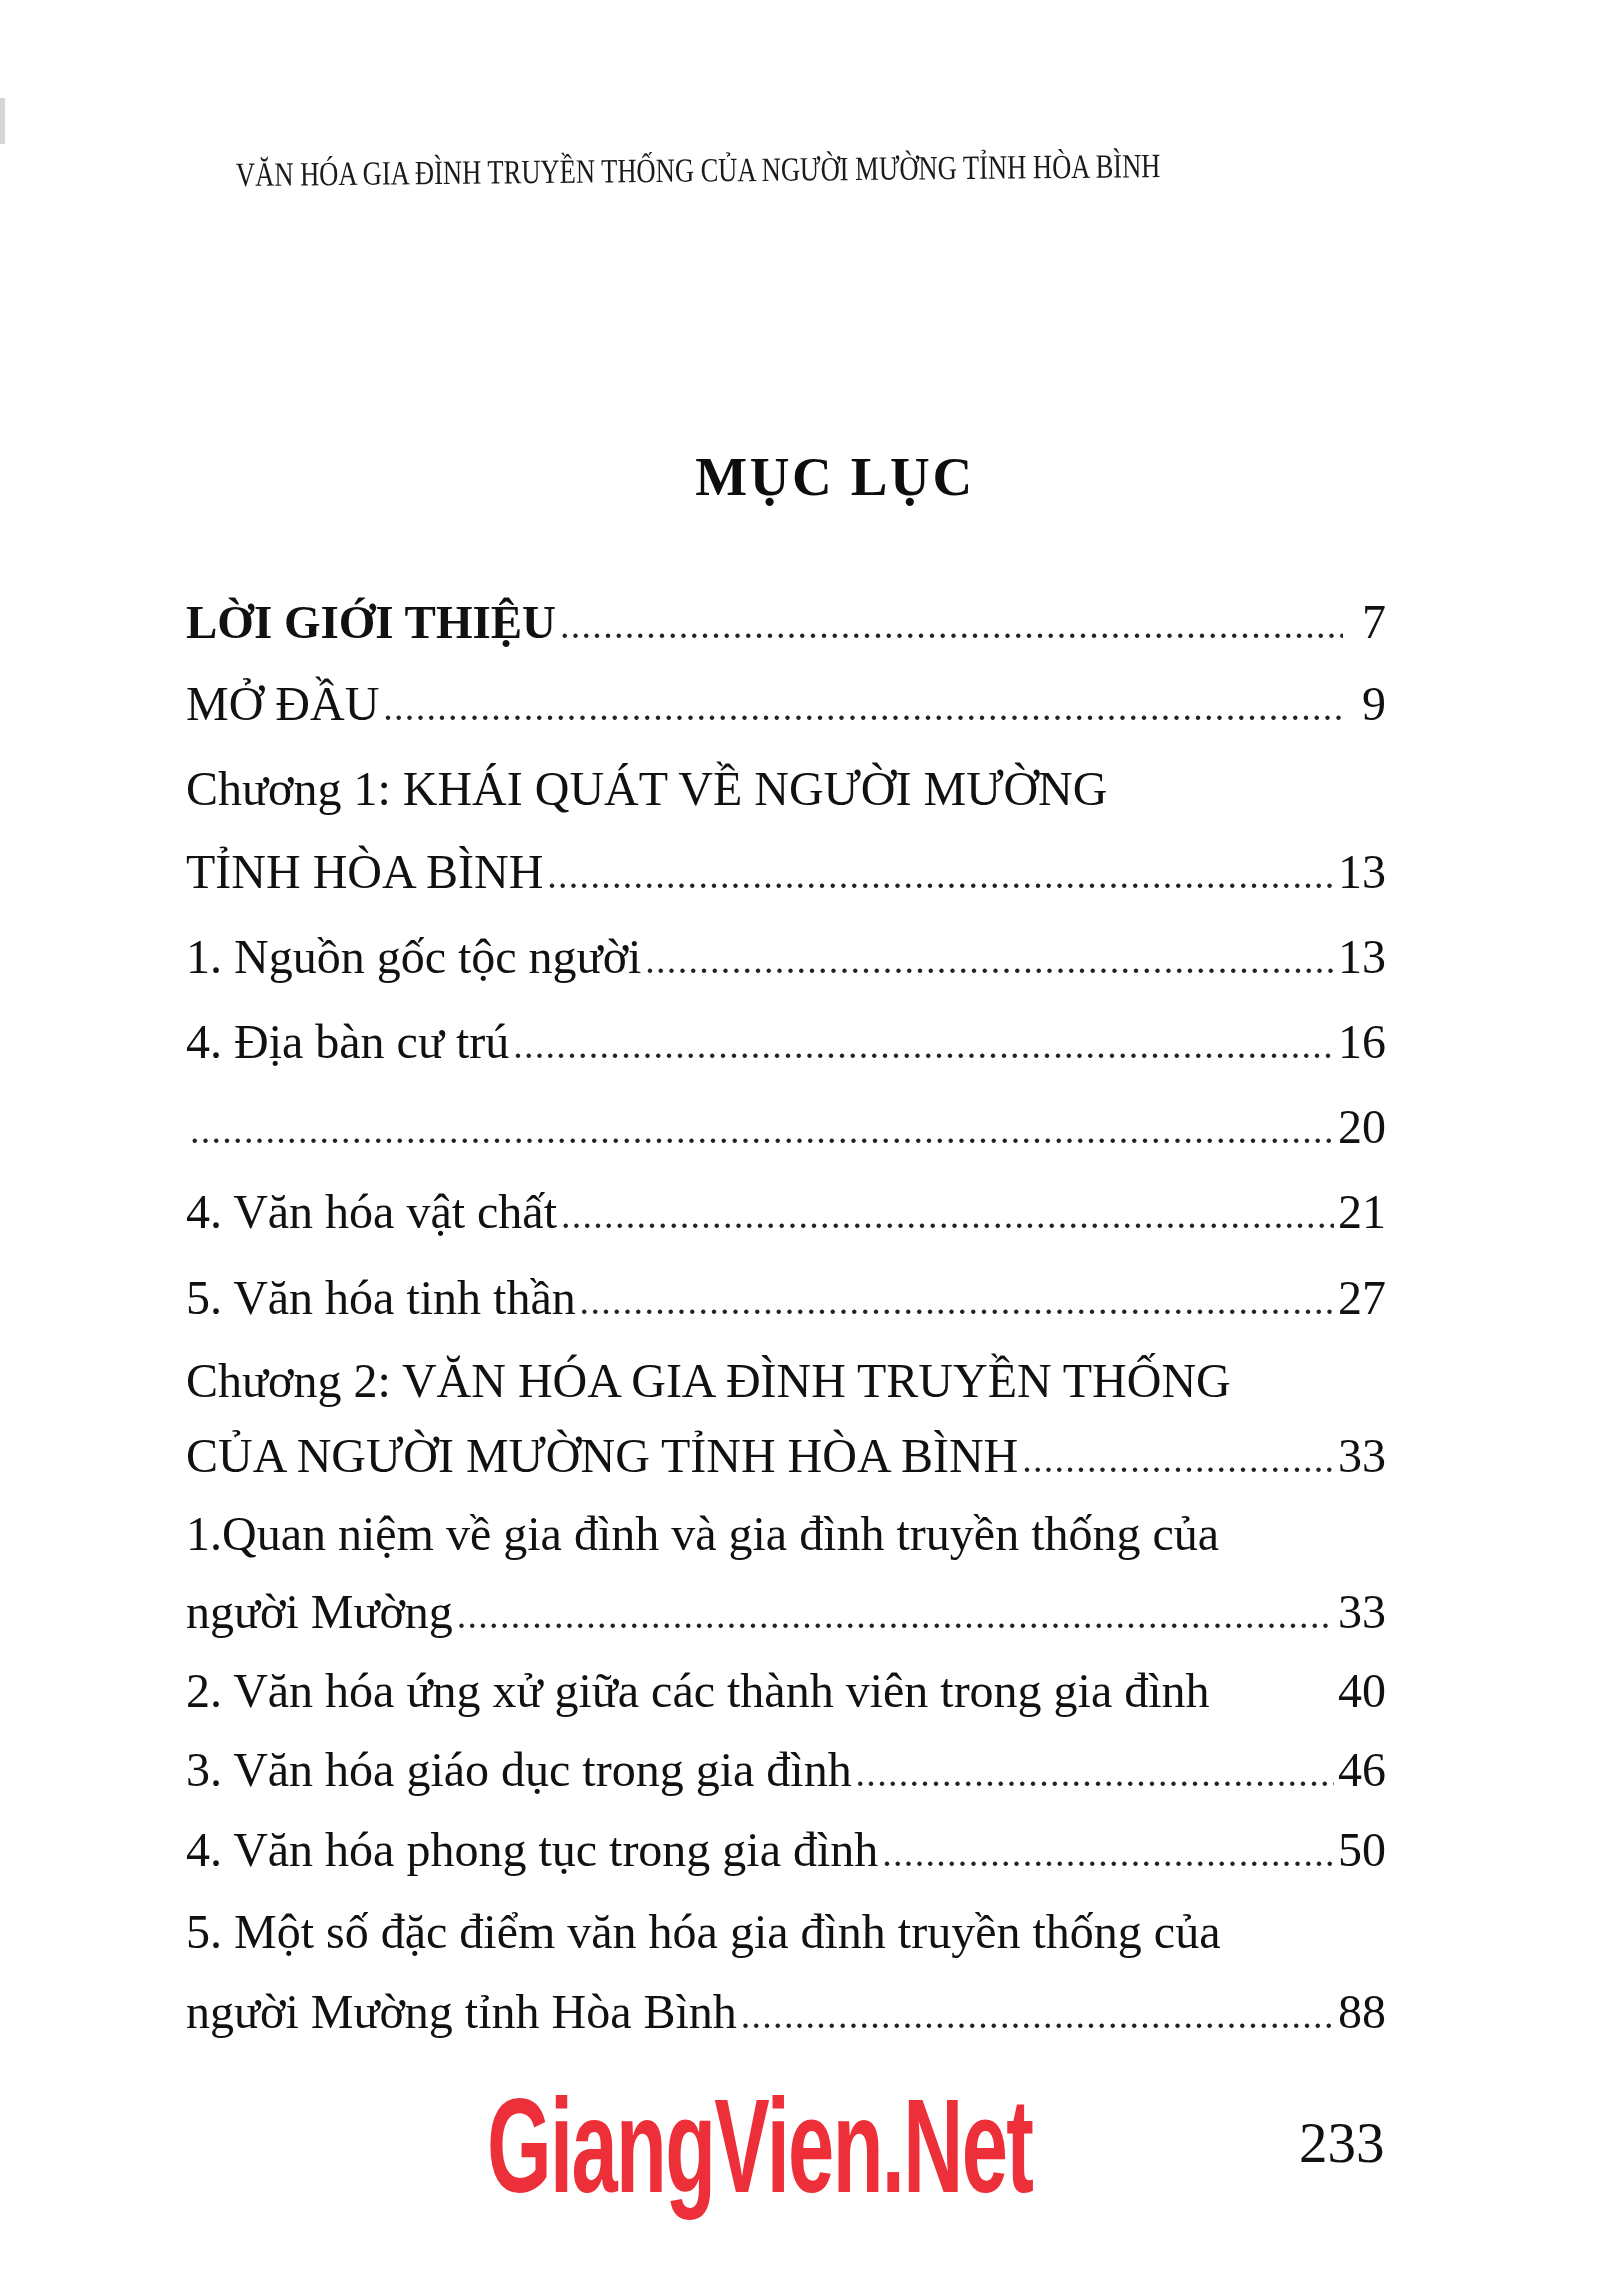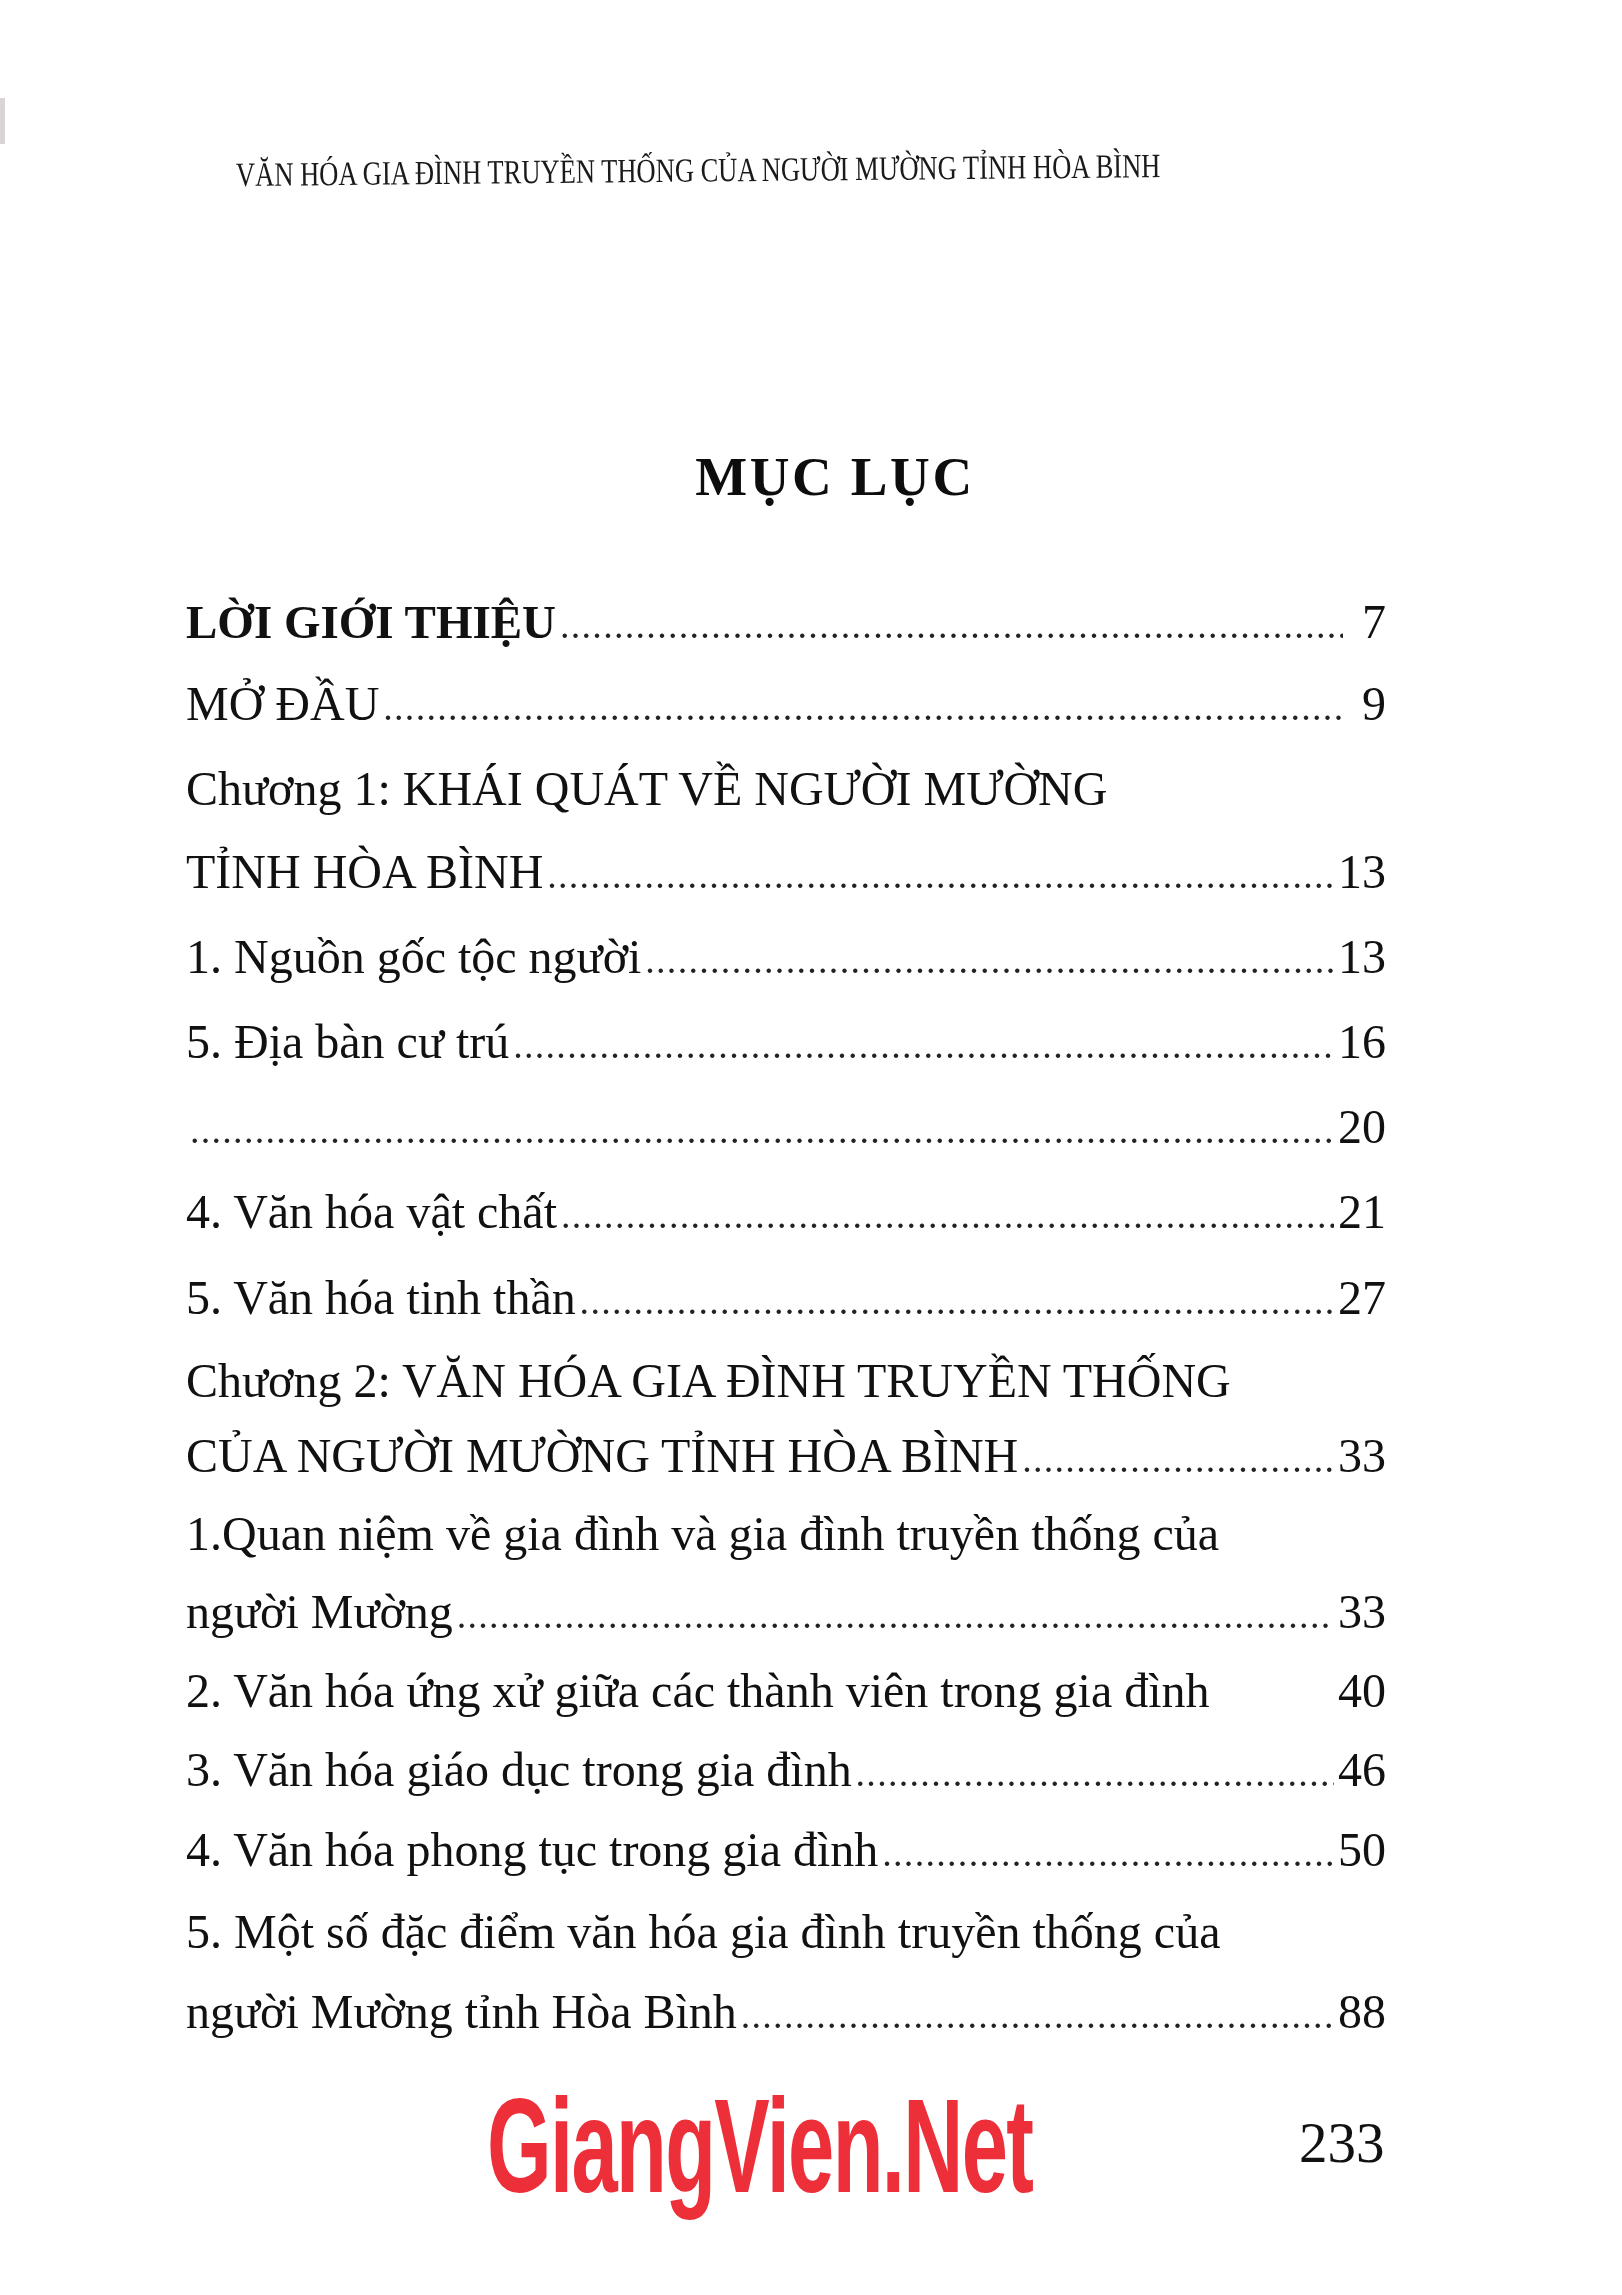--- a/index.html
+++ b/index.html
@@ -141,21 +141,21 @@
     <span class="page">13</span>
   </div>
 
   <div class="toc-line" style="top:924px;">
     <span class="label">1. Nguồn gốc tộc người</span>
     <span class="leader"></span>
     <span class="page">13</span>
   </div>
 
   <div class="toc-line" style="top:1009px;">
-    <span class="label">5. Địa bàn cư trú</span>
+    <span class="label">4. Địa bàn cư trú</span>
     <span class="leader"></span>
     <span class="page">16</span>
   </div>
 
   <div class="toc-line" style="top:1094px;">
     <span class="leader"></span>
     <span class="page">20</span>
   </div>
 
   <div class="toc-line" style="top:1179px;">

